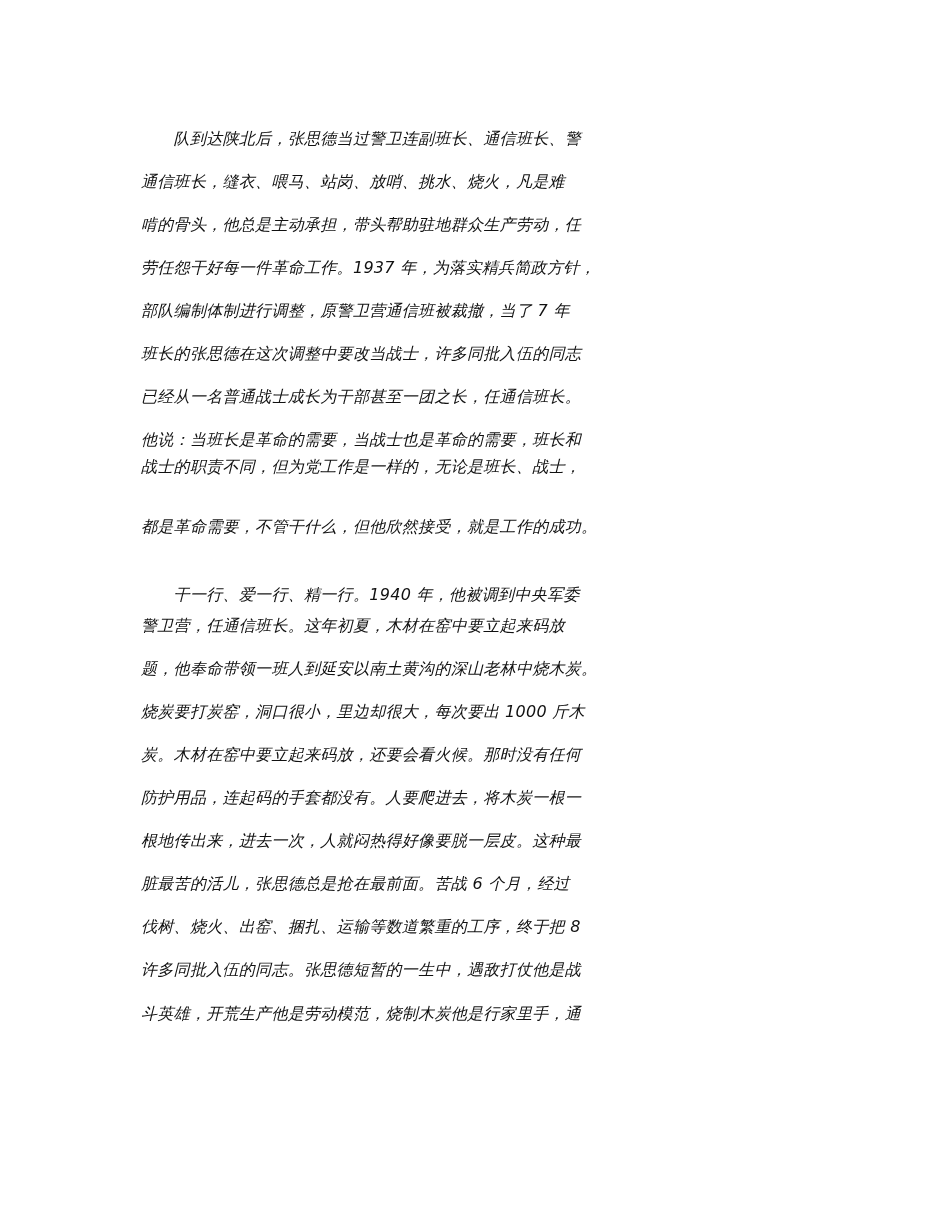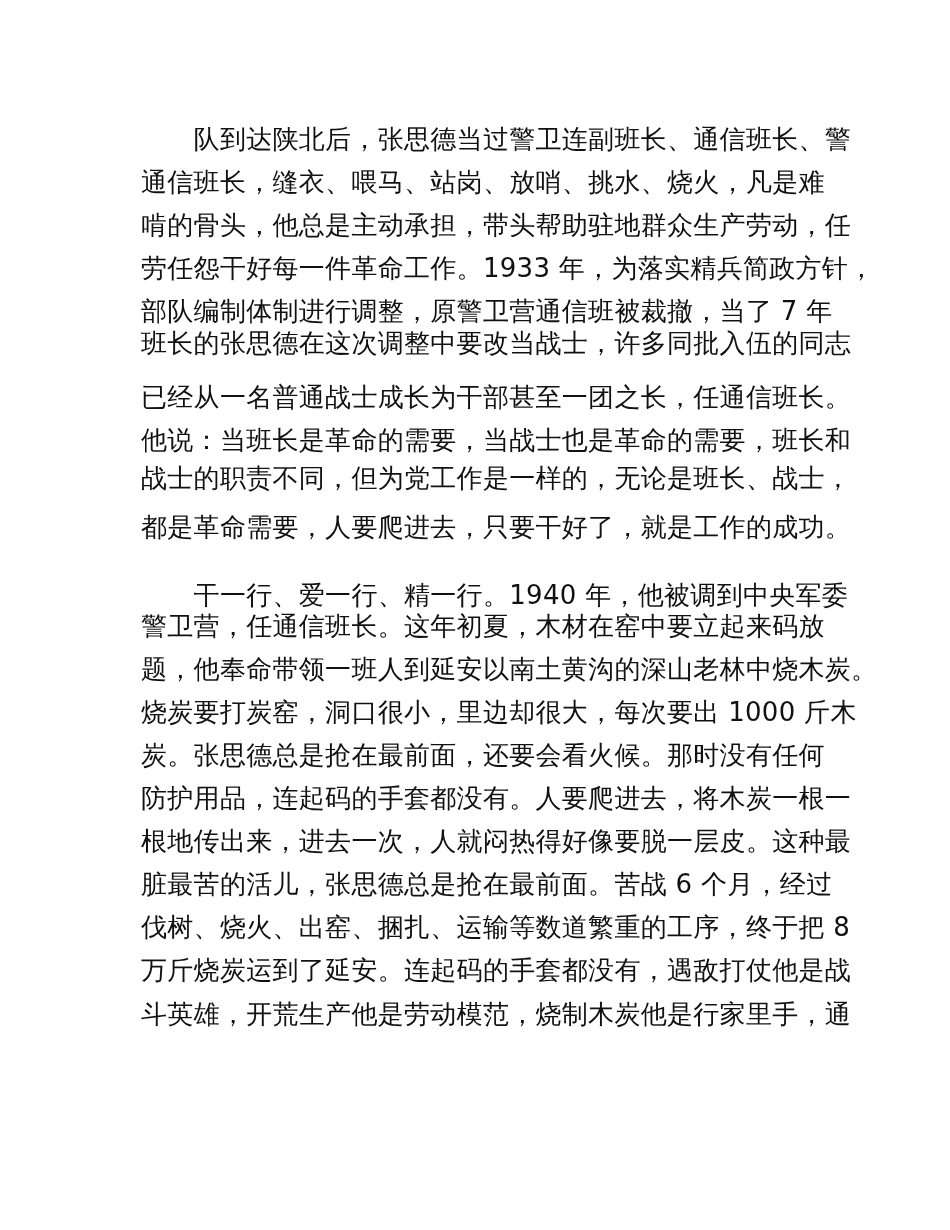--- a/index.html
+++ b/index.html
@@ -19,49 +19,50 @@
       position: absolute;
       left: 0;
       top: 0;
       width: 950px;
       height: 1230px;
       background: #ffffff;
     }
     .line {
       position: absolute;
       left: 141px;
-      font-size: 26px;
+      font-size: 16px;
       line-height: 30px;
       height: 30px;
       white-space: nowrap;
       letter-spacing: 0.3px;
+      font-style: italic;
     }
   </style>
 </head>
 <body>
 
 <div class="page">
   <div>
     <div class="line" style="top:124px">　　队到达陕北后，张思德当过警卫连副班长、通信班长、警</div>
     <div class="line" style="top:167px">通信班长，缝衣、喂马、站岗、放哨、挑水、烧火，凡是难</div>
     <div class="line" style="top:210px">啃的骨头，他总是主动承担，带头帮助驻地群众生产劳动，任</div>
-    <div class="line" style="top:253px">劳任怨干好每一件革命工作。1933 年，为落实精兵简政方针，</div>
+    <div class="line" style="top:253px">劳任怨干好每一件革命工作。1937 年，为落实精兵简政方针，</div>
     <div class="line" style="top:296px">部队编制体制进行调整，原警卫营通信班被裁撤，当了 7 年</div>
-    <div class="line" style="top:328px">班长的张思德在这次调整中要改当战士，许多同批入伍的同志</div>
+    <div class="line" style="top:339px">班长的张思德在这次调整中要改当战士，许多同批入伍的同志</div>
     <div class="line" style="top:382px">已经从一名普通战士成长为干部甚至一团之长，任通信班长。</div>
     <div class="line" style="top:425px">他说：当班长是革命的需要，当战士也是革命的需要，班长和</div>
-    <div class="line" style="top:463px">战士的职责不同，但为党工作是一样的，无论是班长、战士，</div>
-    <div class="line" style="top:512px">都是革命需要，人要爬进去，只要干好了，就是工作的成功。</div>
+    <div class="line" style="top:452px">战士的职责不同，但为党工作是一样的，无论是班长、战士，</div>
+    <div class="line" style="top:512px">都是革命需要，不管干什么，但他欣然接受，就是工作的成功。</div>
   </div>
   <div>
     <div class="line" style="top:580px">　　干一行、爱一行、精一行。1940 年，他被调到中央军委</div>
     <div class="line" style="top:611px">警卫营，任通信班长。这年初夏，木材在窑中要立起来码放</div>
     <div class="line" style="top:654px">题，他奉命带领一班人到延安以南土黄沟的深山老林中烧木炭。</div>
     <div class="line" style="top:697px">烧炭要打炭窑，洞口很小，里边却很大，每次要出 1000 斤木</div>
-    <div class="line" style="top:740px">炭。张思德总是抢在最前面，还要会看火候。那时没有任何</div>
+    <div class="line" style="top:740px">炭。木材在窑中要立起来码放，还要会看火候。那时没有任何</div>
     <div class="line" style="top:783px">防护用品，连起码的手套都没有。人要爬进去，将木炭一根一</div>
     <div class="line" style="top:826px">根地传出来，进去一次，人就闷热得好像要脱一层皮。这种最</div>
     <div class="line" style="top:869px">脏最苦的活儿，张思德总是抢在最前面。苦战 6 个月，经过</div>
     <div class="line" style="top:912px">伐树、烧火、出窑、捆扎、运输等数道繁重的工序，终于把 8</div>
-    <div class="line" style="top:955px">万斤烧炭运到了延安。连起码的手套都没有，遇敌打仗他是战</div>
+    <div class="line" style="top:955px">许多同批入伍的同志。张思德短暂的一生中，遇敌打仗他是战</div>
     <div class="line" style="top:999px">斗英雄，开荒生产他是劳动模范，烧制木炭他是行家里手，通</div>
   </div>
 </div>
 
 </body></html>

